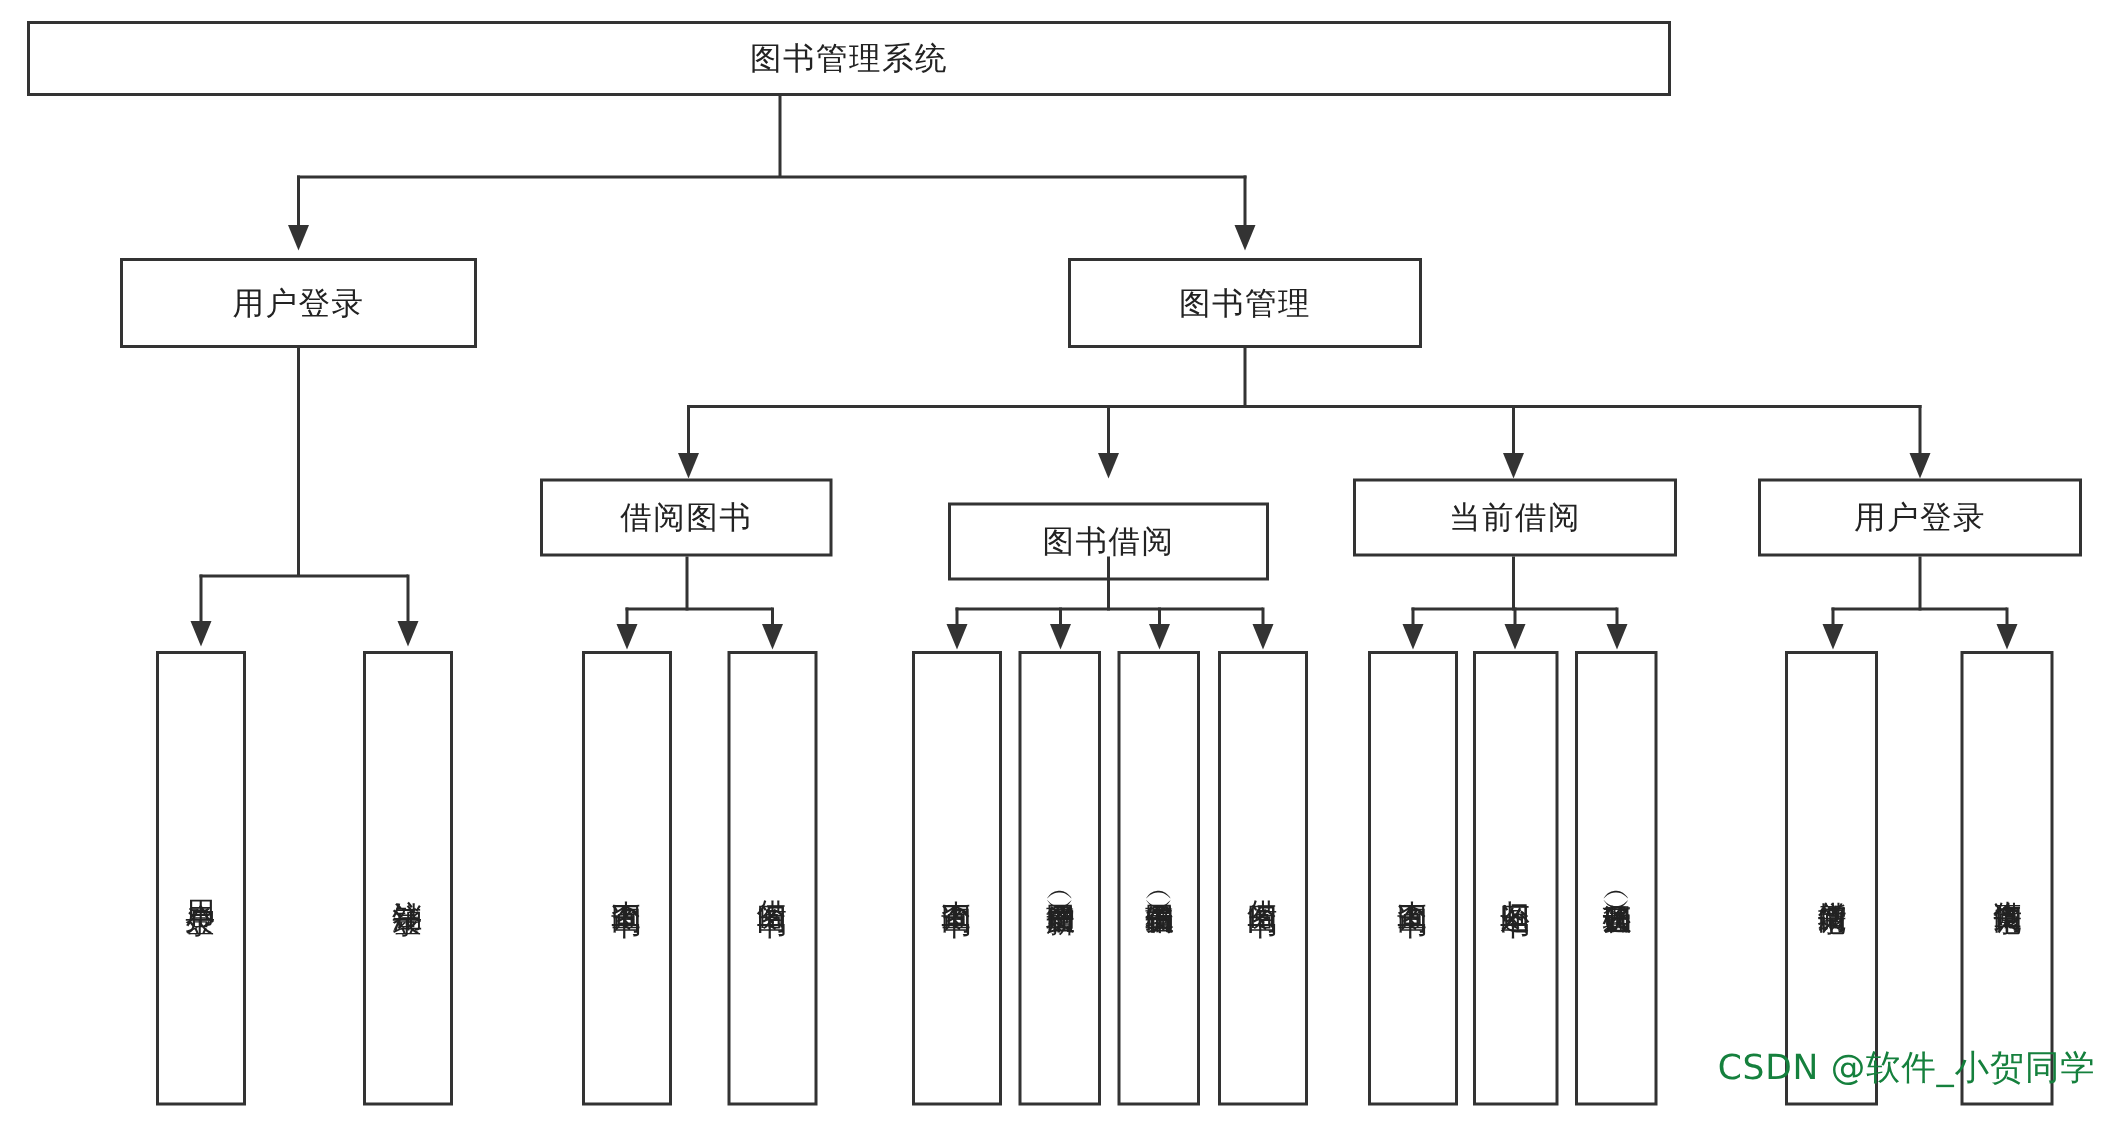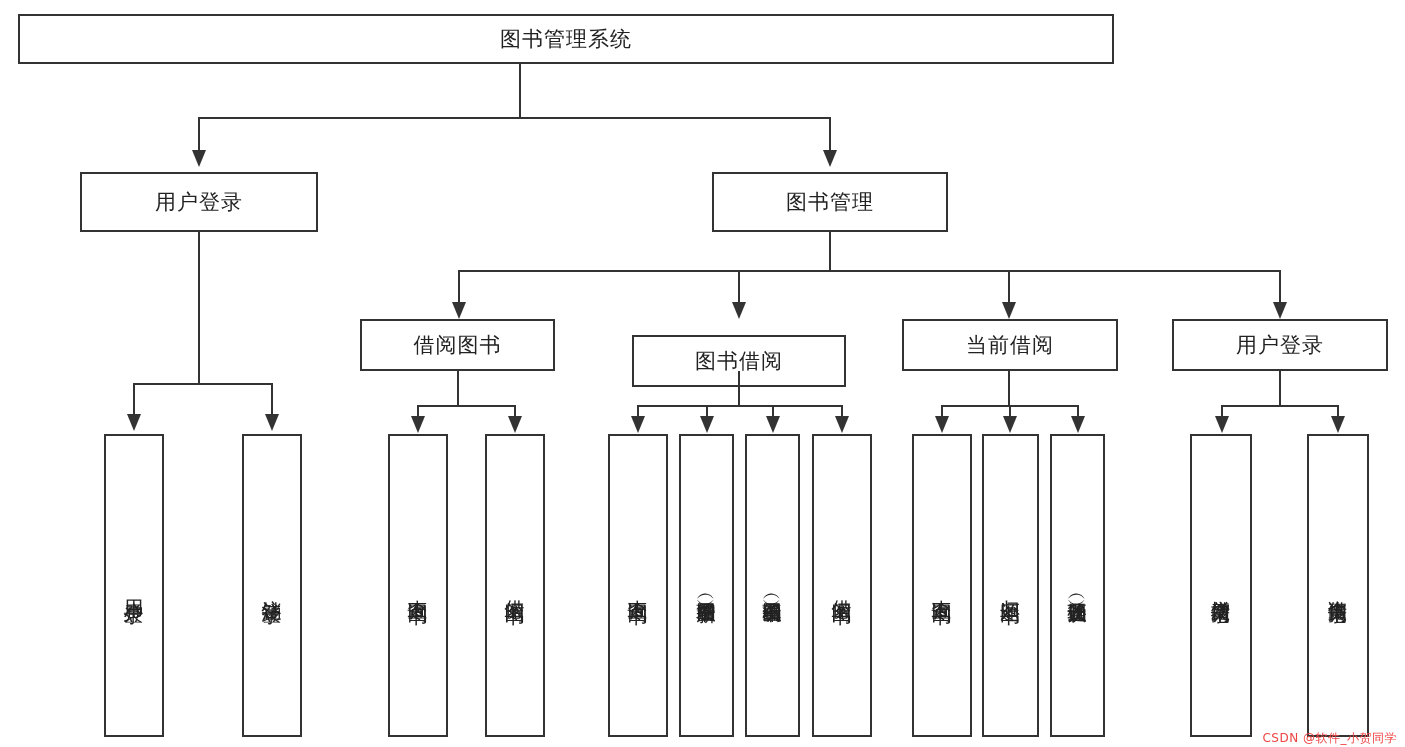--- a/index.html
+++ b/index.html
@@ -52,23 +52,23 @@
     position: absolute;
     width: 0;
     height: 0;
     border-left: 7px solid transparent;
     border-right: 7px solid transparent;
     border-top: 17px solid #333333;
   }
   #watermark {
     position: absolute;
     right: 8px;
-    bottom: 0;
-    font-size: 12px;
-    color: #ef4444;
+    bottom: 20px;
+    font-size: 23px;
+    color: #15803d;
     letter-spacing: 0.5px;
     white-space: nowrap;
   }
 </style>
 </head>
 <body>
 
 <div id="canvas">
 
   <div class="node horiz" style="left:18px; top:14px; width:1096px; height:50px;">

